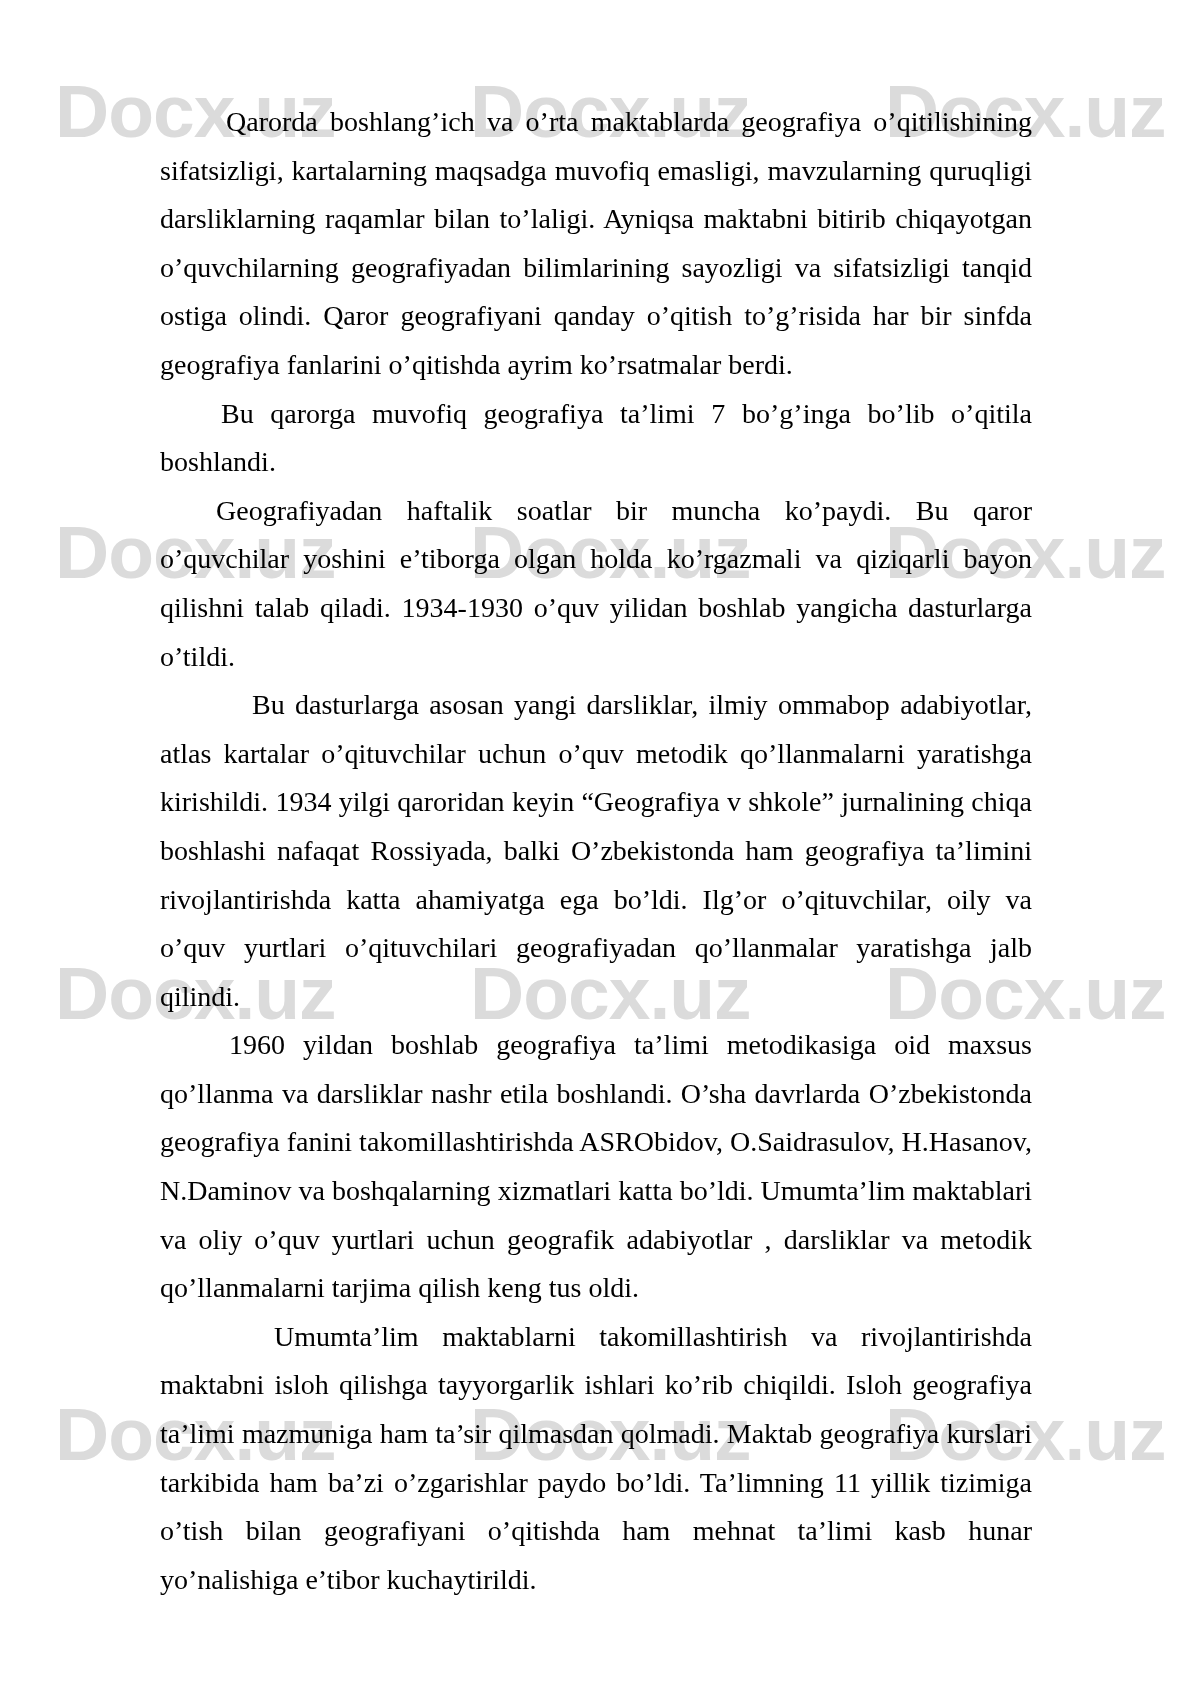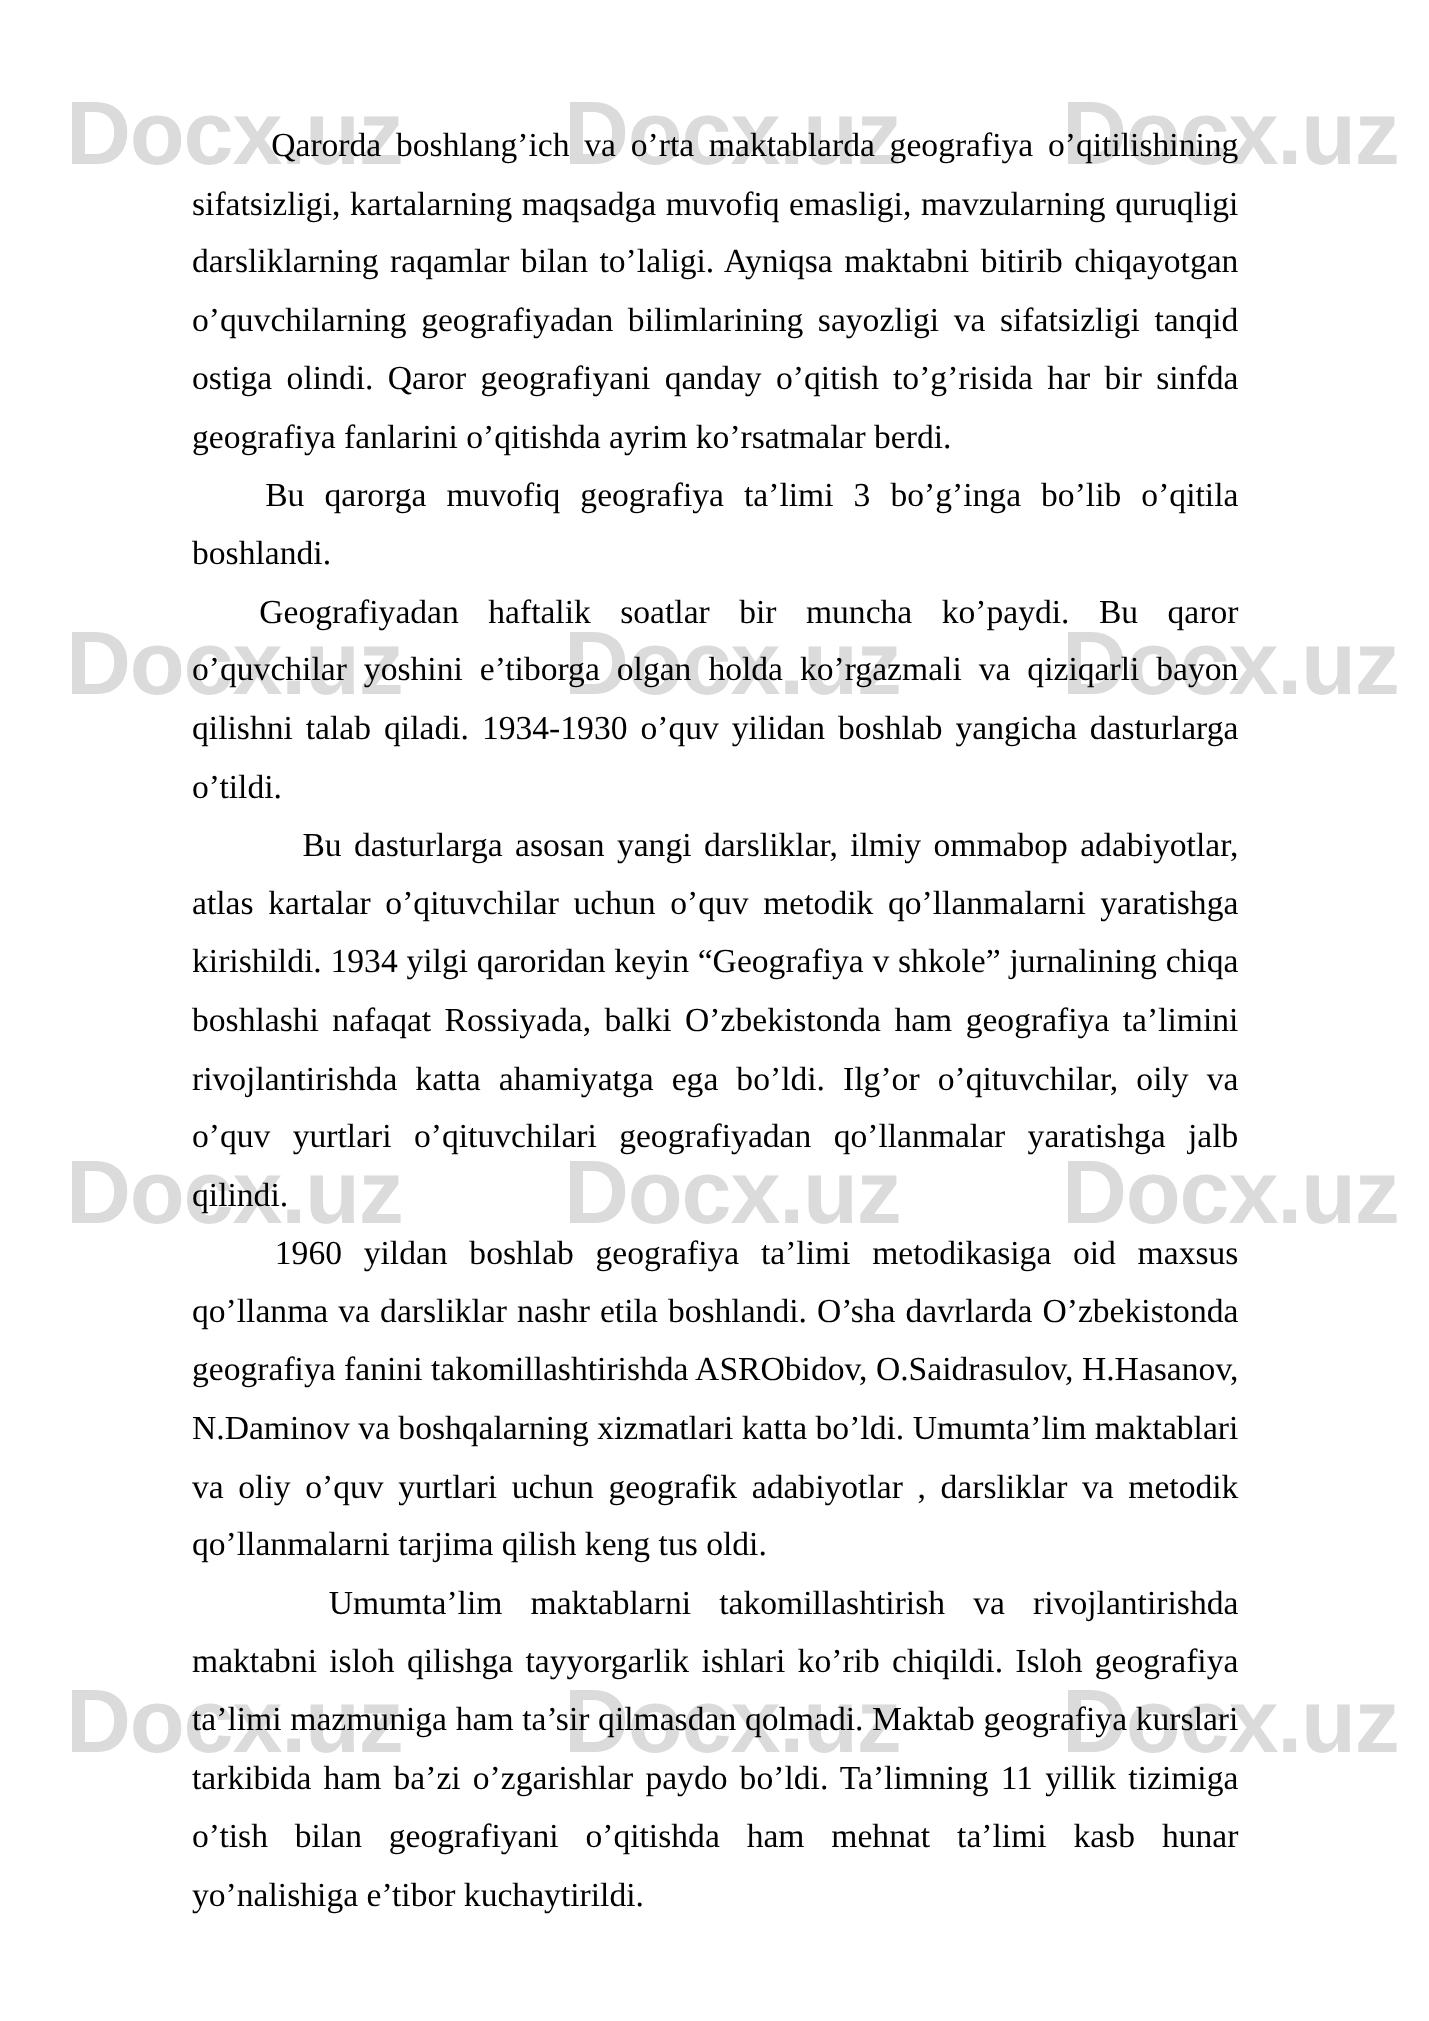--- a/index.html
+++ b/index.html
@@ -60,19 +60,19 @@
       <span class="watermark" style="left: 885px; top: 515px; color: rgb(219, 219, 219);">Docx.uz</span>
       <span class="watermark" style="left: 55px; top: 956px; color: rgb(219, 219, 219);">Docx.uz</span>
       <span class="watermark" style="left: 470px; top: 956px; color: rgb(219, 219, 219);">Docx.uz</span>
       <span class="watermark" style="left: 885px; top: 956px; color: rgb(219, 219, 219);">Docx.uz</span>
       <span class="watermark" style="left: 55px; top: 1397px; color: rgb(219, 219, 219);">Docx.uz</span>
       <span class="watermark" style="left: 470px; top: 1397px; color: rgb(219, 219, 219);">Docx.uz</span>
       <span class="watermark" style="left: 885px; top: 1397px; color: rgb(219, 219, 219);">Docx.uz</span>
     </div>
   <div class="text-layer" style="color: rgb(0, 0, 0);">
       <p style="text-indent: 66px;">Qarorda boshlang’ich va o’rta maktablarda geografiya o’qitilishining sifatsizligi, kartalarning maqsadga muvofiq emasligi, mavzularning quruqligi darsliklarning raqamlar bilan to’laligi. Ayniqsa maktabni bitirib chiqayotgan o’quvchilarning geografiyadan bilimlarining sayozligi va sifatsizligi tanqid ostiga olindi. Qaror geografiyani qanday o’qitish to’g’risida har bir sinfda geografiya fanlarini o’qitishda ayrim ko’rsatmalar berdi.</p>
-      <p style="text-indent: 61px;">Bu qarorga muvofiq geografiya ta’limi 3 bo’g’inga bo’lib o’qitila boshlandi.</p>
+      <p style="text-indent: 61px;">Bu qarorga muvofiq geografiya ta’limi 7 bo’g’inga bo’lib o’qitila boshlandi.</p>
       <p style="text-indent: 56px;">Geografiyadan haftalik soatlar bir muncha ko’paydi. Bu qaror o’quvchilar yoshini e’tiborga olgan holda ko’rgazmali va qiziqarli bayon qilishni talab qiladi. 1934-1930 o’quv yilidan boshlab yangicha dasturlarga o’tildi.</p>
       <p style="text-indent: 92px;">Bu dasturlarga asosan yangi darsliklar, ilmiy ommabop adabiyotlar, atlas kartalar o’qituvchilar uchun o’quv metodik qo’llanmalarni yaratishga kirishildi. 1934 yilgi qaroridan keyin “Geografiya v shkole” jurnalining chiqa boshlashi nafaqat Rossiyada, balki O’zbekistonda ham geografiya ta’limini rivojlantirishda katta ahamiyatga ega bo’ldi. Ilg’or o’qituvchilar, oily va o’quv yurtlari o’qituvchilari geografiyadan qo’llanmalar yaratishga jalb qilindi.</p>
       <p style="text-indent: 69px;">1960 yildan boshlab geografiya ta’limi metodikasiga oid maxsus qo’llanma va darsliklar nashr etila boshlandi. O’sha davrlarda O’zbekistonda geografiya fanini takomillashtirishda ASRObidov, O.Saidrasulov, H.Hasanov, N.Daminov va boshqalarning xizmatlari katta bo’ldi. Umumta’lim maktablari va oliy o’quv yurtlari uchun geografik adabiyotlar , darsliklar va metodik qo’llanmalarni tarjima qilish keng tus oldi.</p>
       <p style="text-indent: 114px;">Umumta’lim maktablarni takomillashtirish va rivojlantirishda maktabni isloh qilishga tayyorgarlik ishlari ko’rib chiqildi. Isloh geografiya ta’limi mazmuniga ham ta’sir qilmasdan qolmadi. Maktab geografiya kurslari tarkibida ham ba’zi o’zgarishlar paydo bo’ldi. Ta’limning 11 yillik tizimiga o’tish bilan geografiyani o’qitishda ham mehnat ta’limi kasb hunar yo’nalishiga e’tibor kuchaytirildi.</p>
     </div>
 </div>
 
 </body></html>

